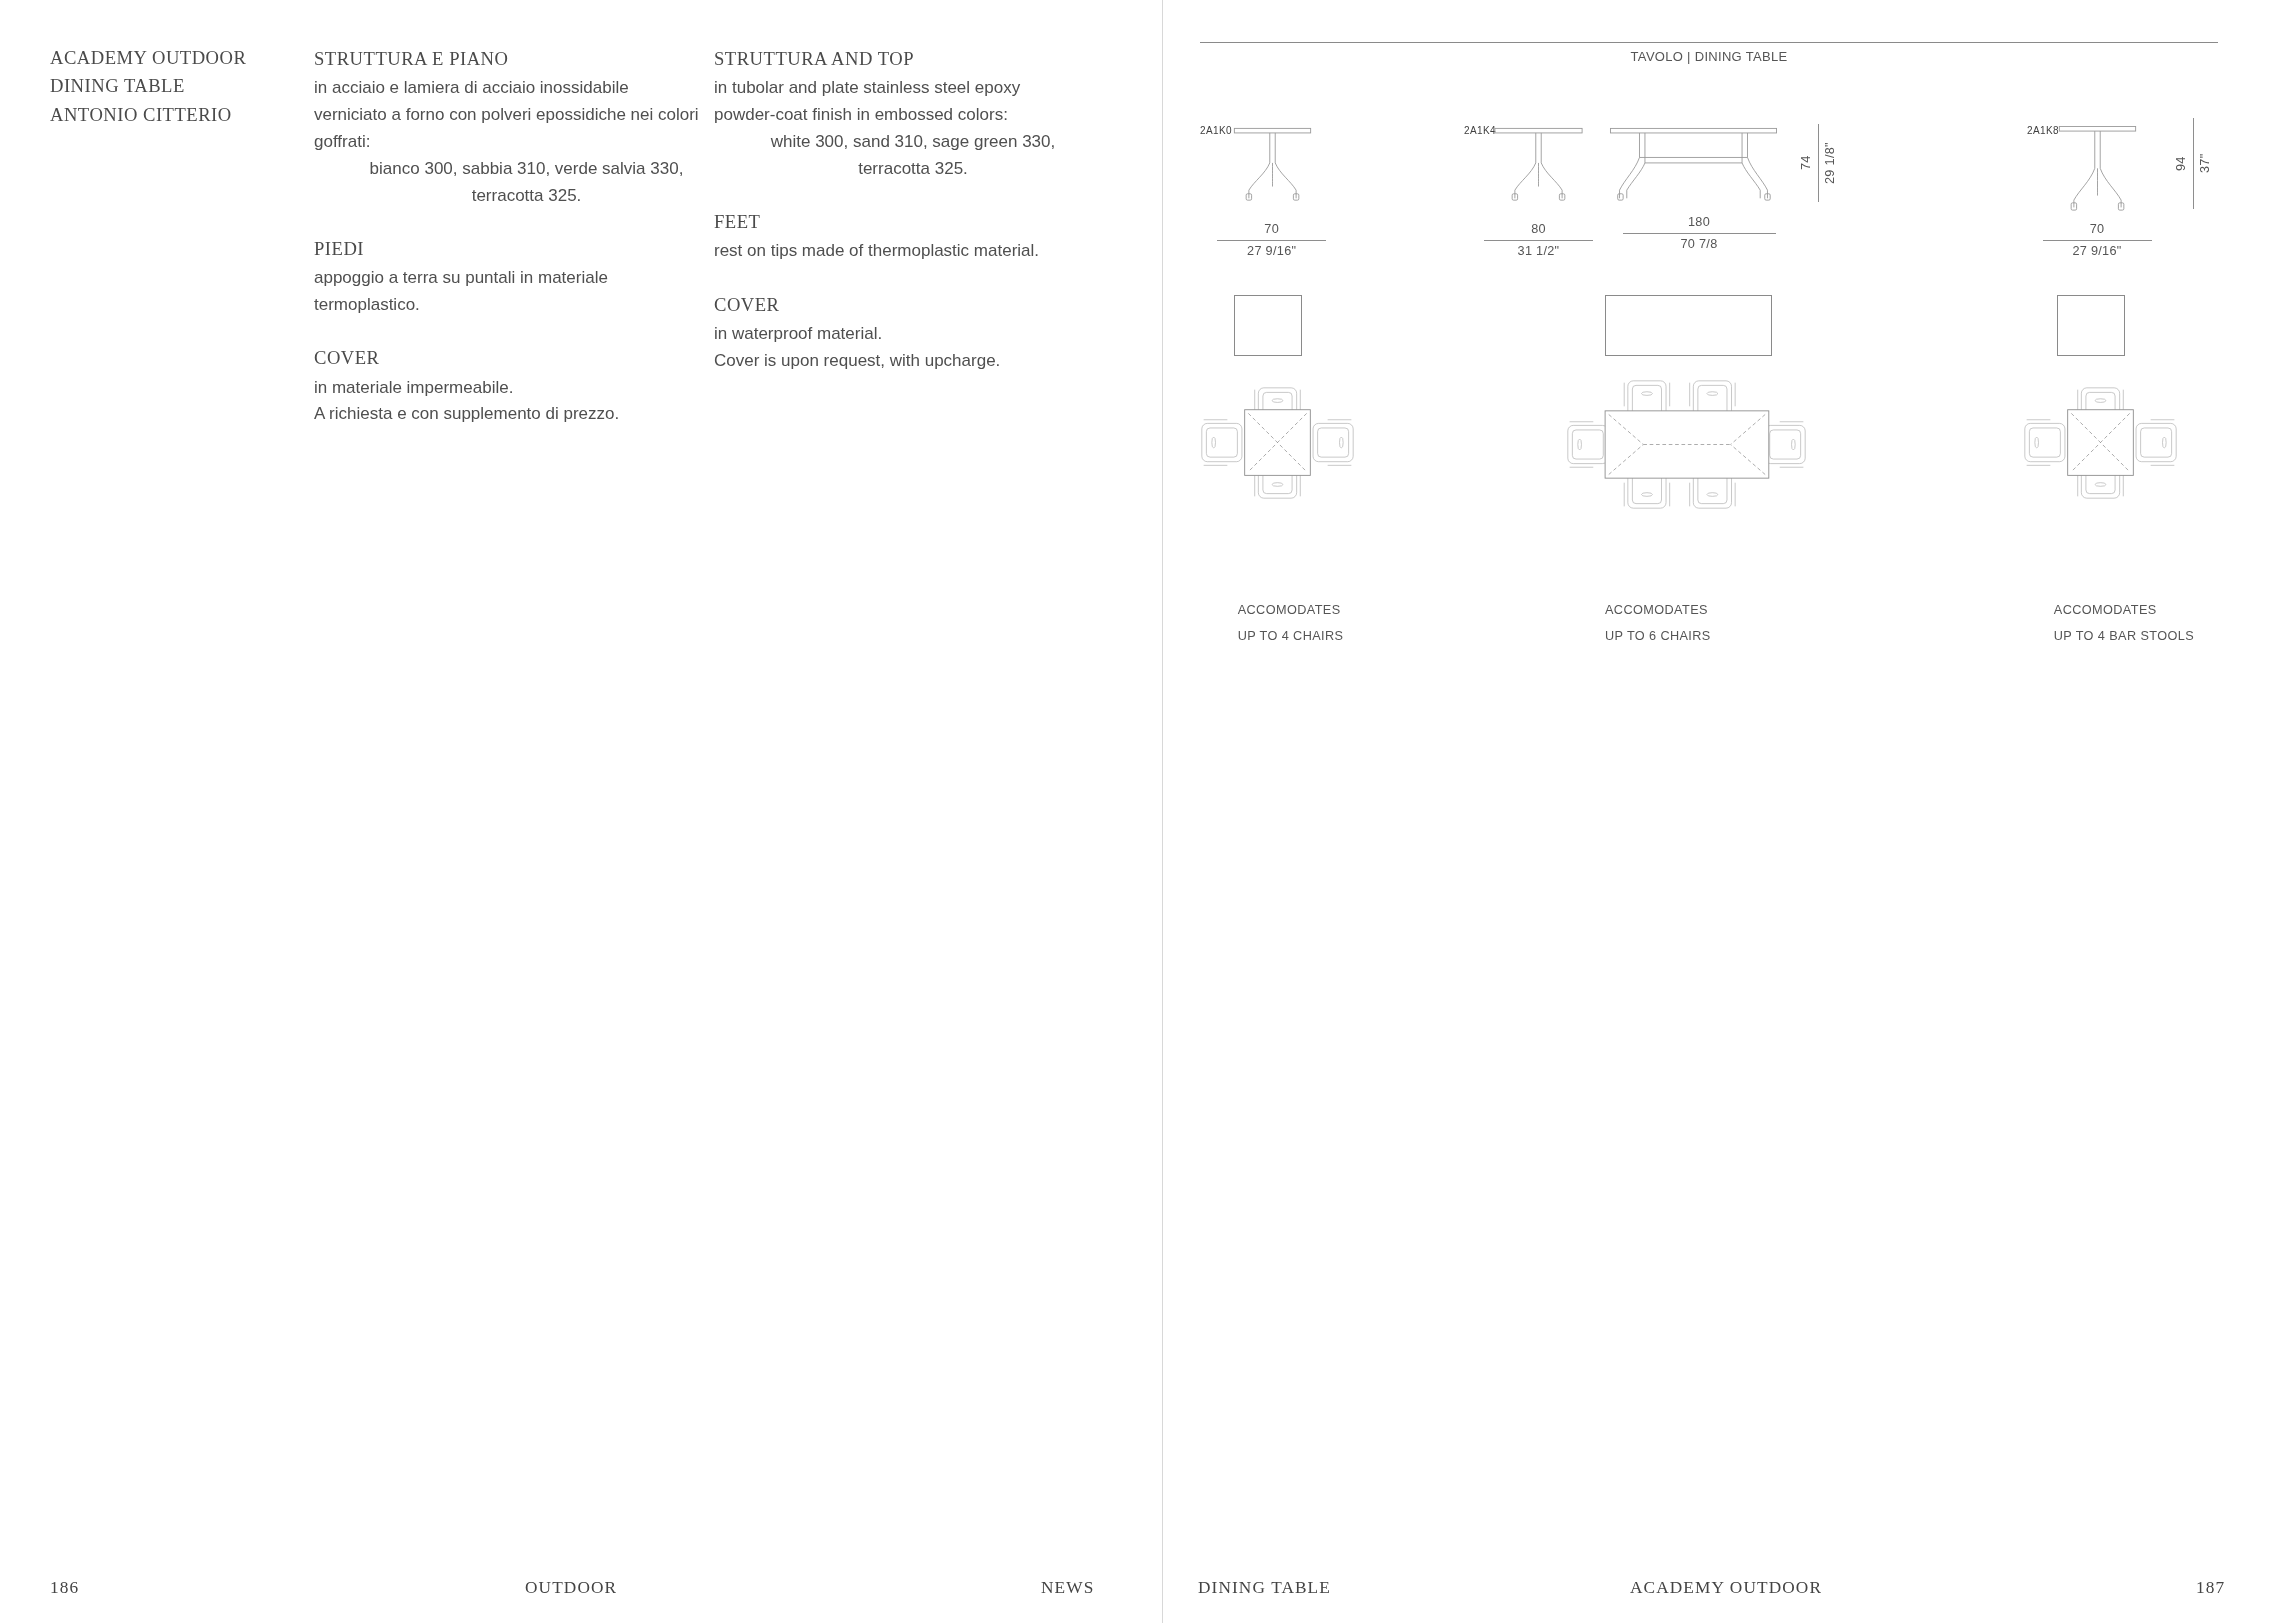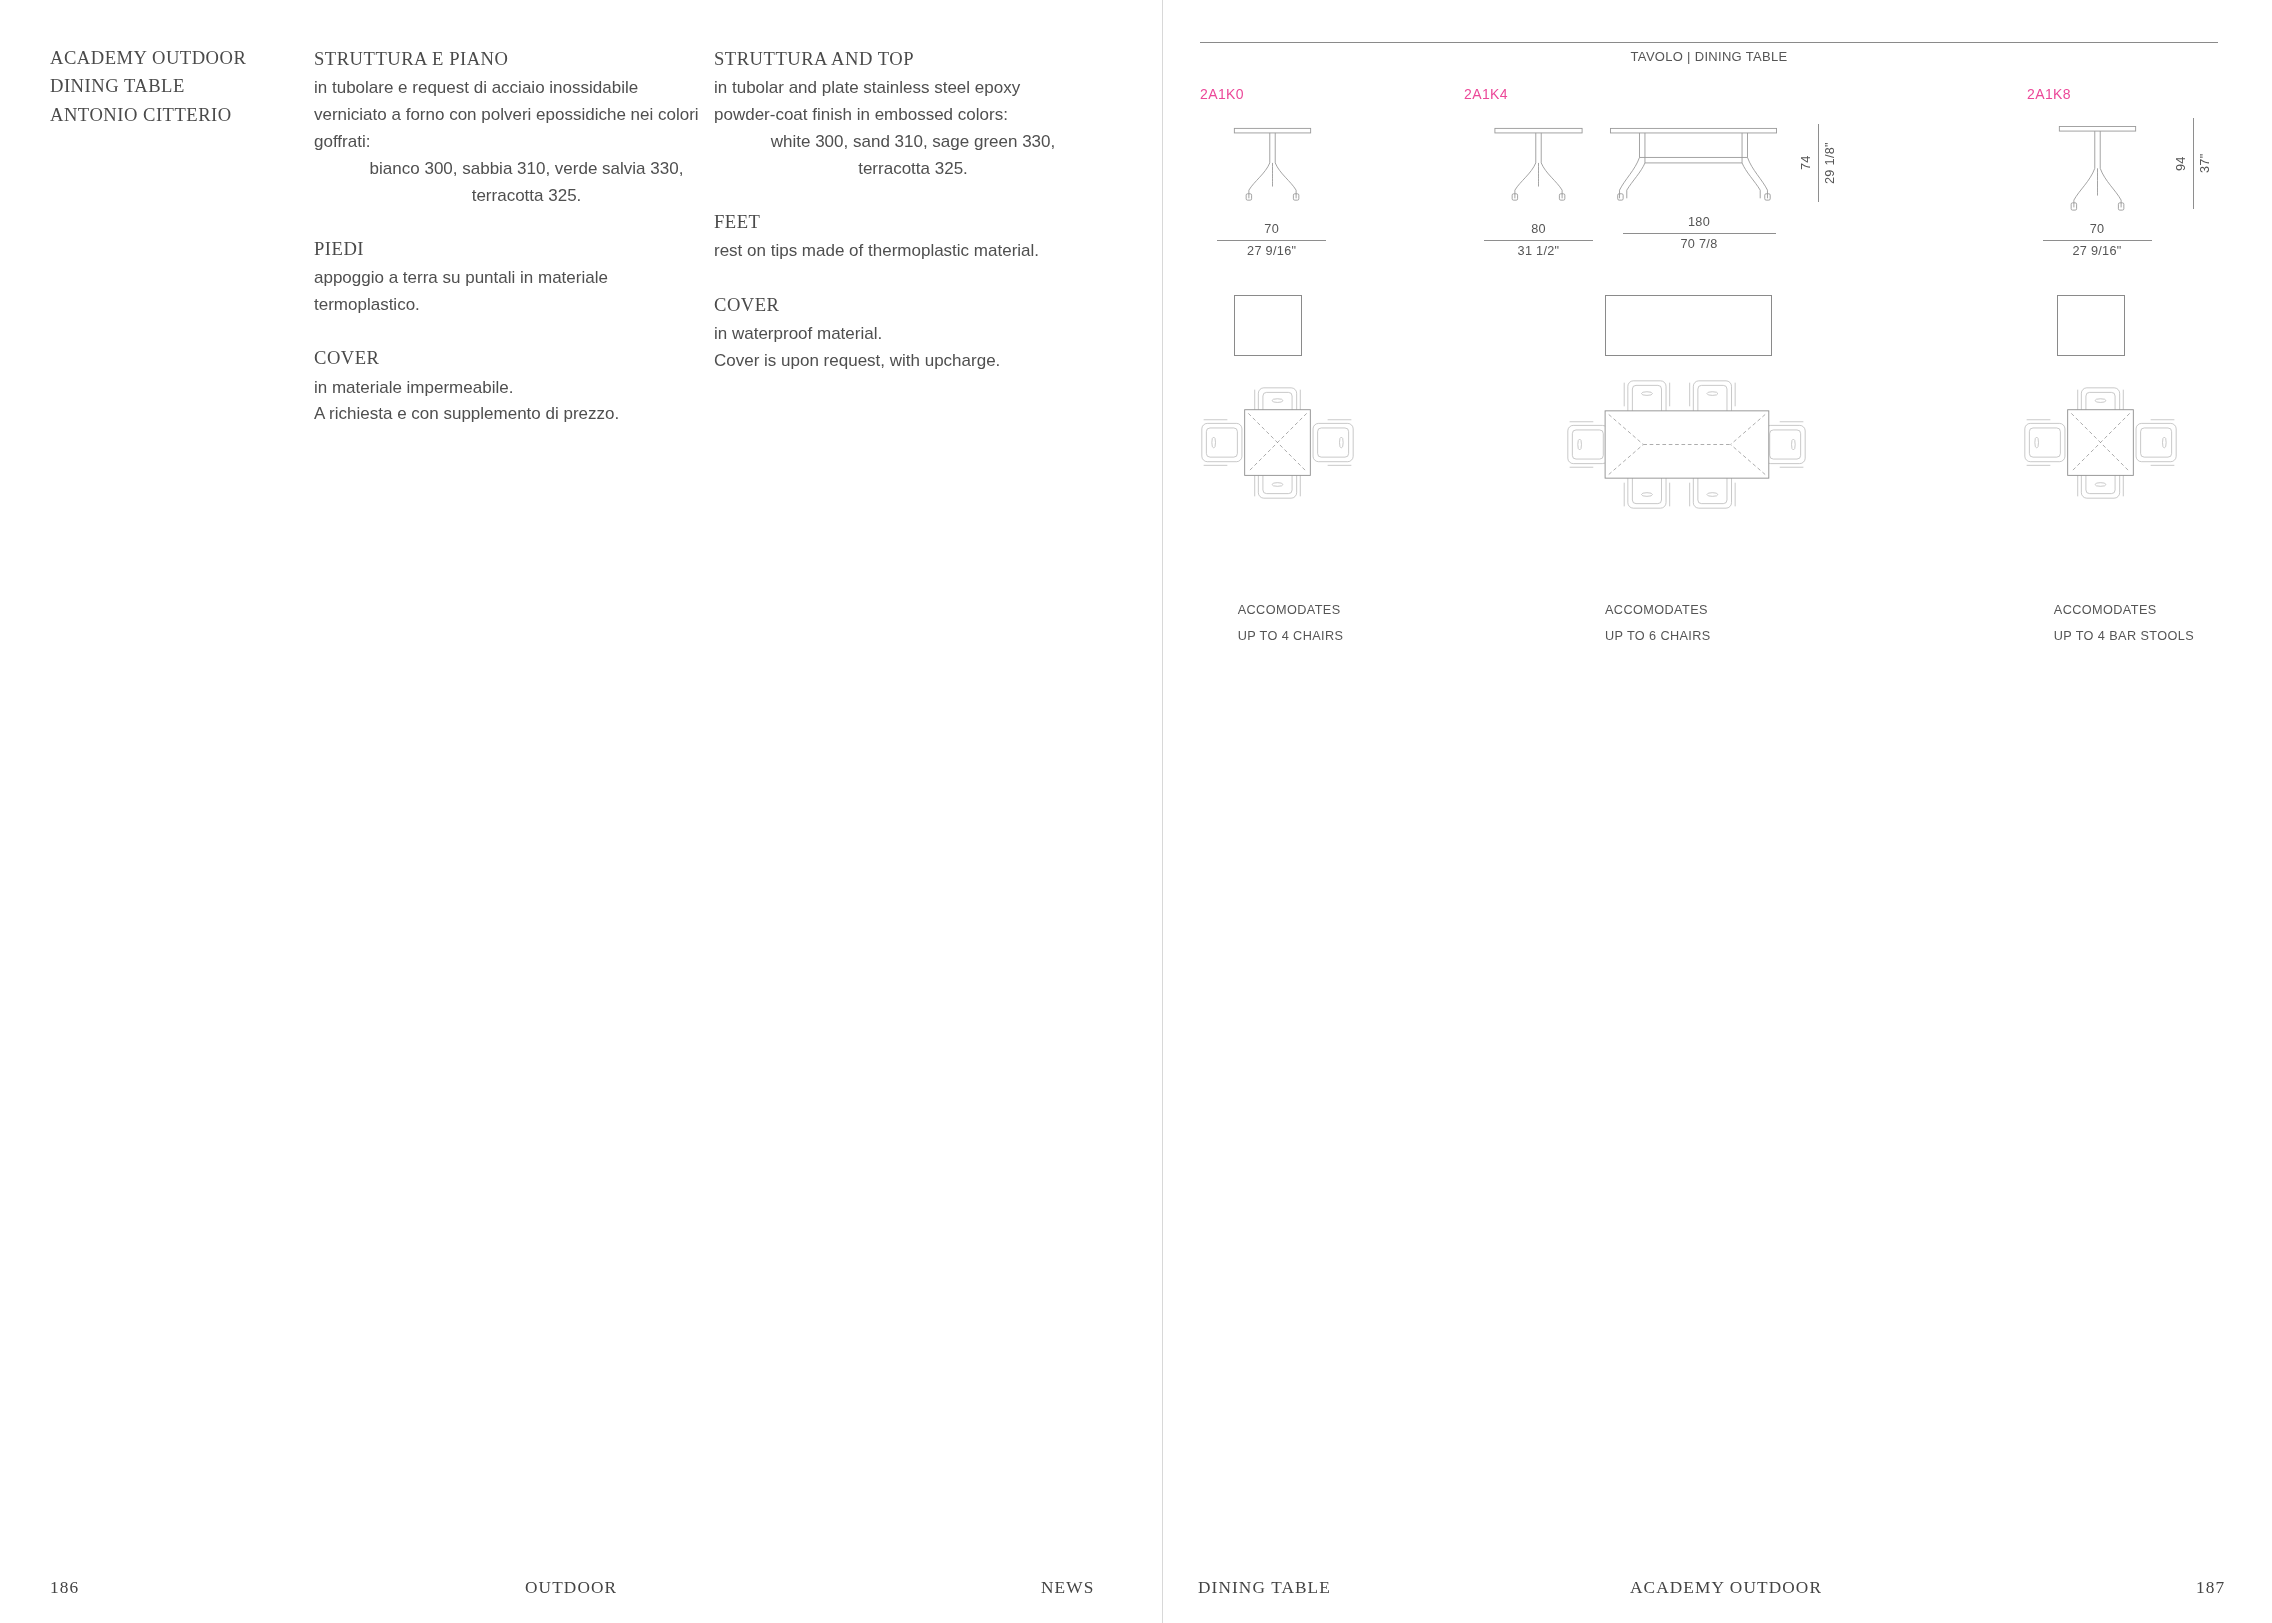--- a/index.html
+++ b/index.html
@@ -89,24 +89,25 @@
     left: 1200px;
     top: 86px;
     width: 1036px;
     height: 564px;
   }
   .variant {
     position: absolute;
     top: 0;
   }
   .variant .code {
-    font-size: 14px;
+    font-size: 10px;
     letter-spacing: 0.4px;
-    color: #ec4899;
+    color: #404040;
     white-space: nowrap;
+    margin-top: 39px;
   }
 
   .elev {
     position: absolute;
     top: 35px;
   }
   .dim-label {
     text-align: center;
     font-size: 12.7px;
     color: #555555;
@@ -177,21 +178,21 @@
 
   <div class="col-title">
     <div>ACADEMY OUTDOOR</div>
     <div>DINING TABLE</div>
     <div>ANTONIO CITTERIO</div>
   </div>
 
   <div class="spec-col it">
     <div class="spec-head">STRUTTURA E PIANO</div>
     <div class="spec-body">
-      <div>in tubolare e request di acciaio inossidabile</div>
+      <div>in acciaio e lamiera di acciaio inossidabile</div>
       <div>verniciato a forno con polveri epossidiche nei colori</div>
       <div>goffrati:</div>
       <div class="indent">bianco 300, sabbia 310, verde salvia 330,</div>
       <div class="indent">terracotta 325.</div>
     </div>
 
     <div class="spec-gap"></div>
 
     <div class="spec-head">PIEDI</div>
     <div class="spec-body">

